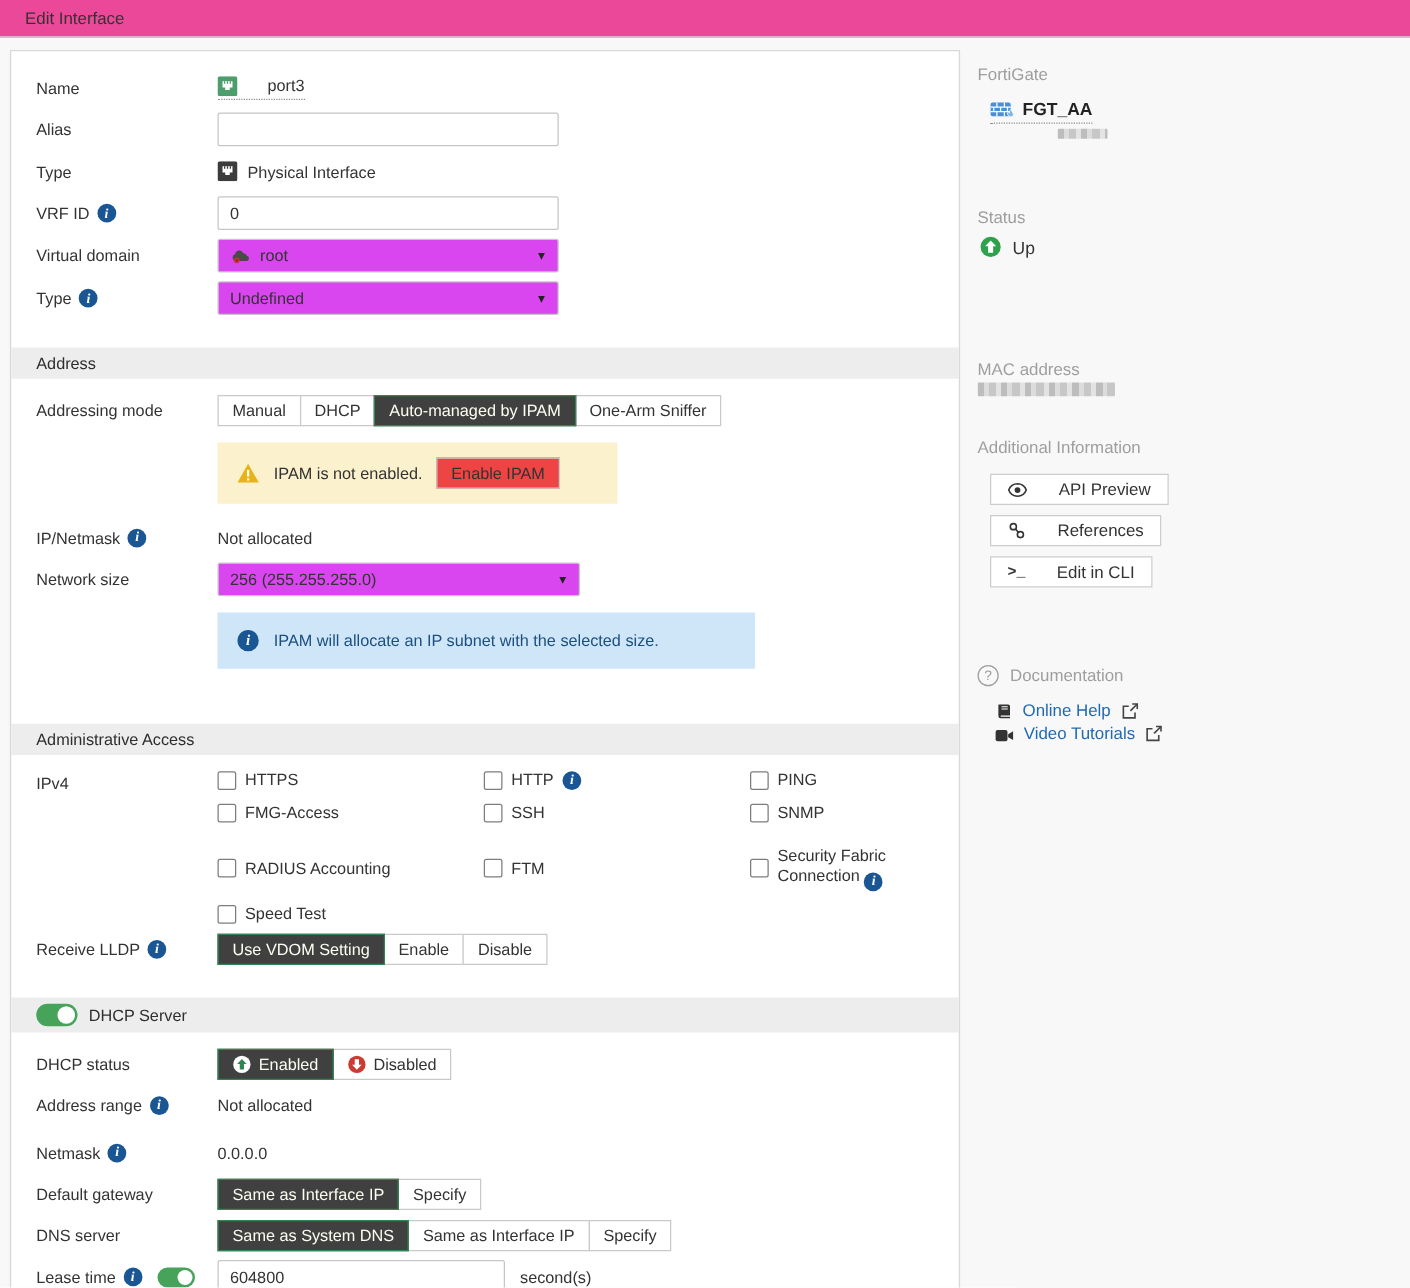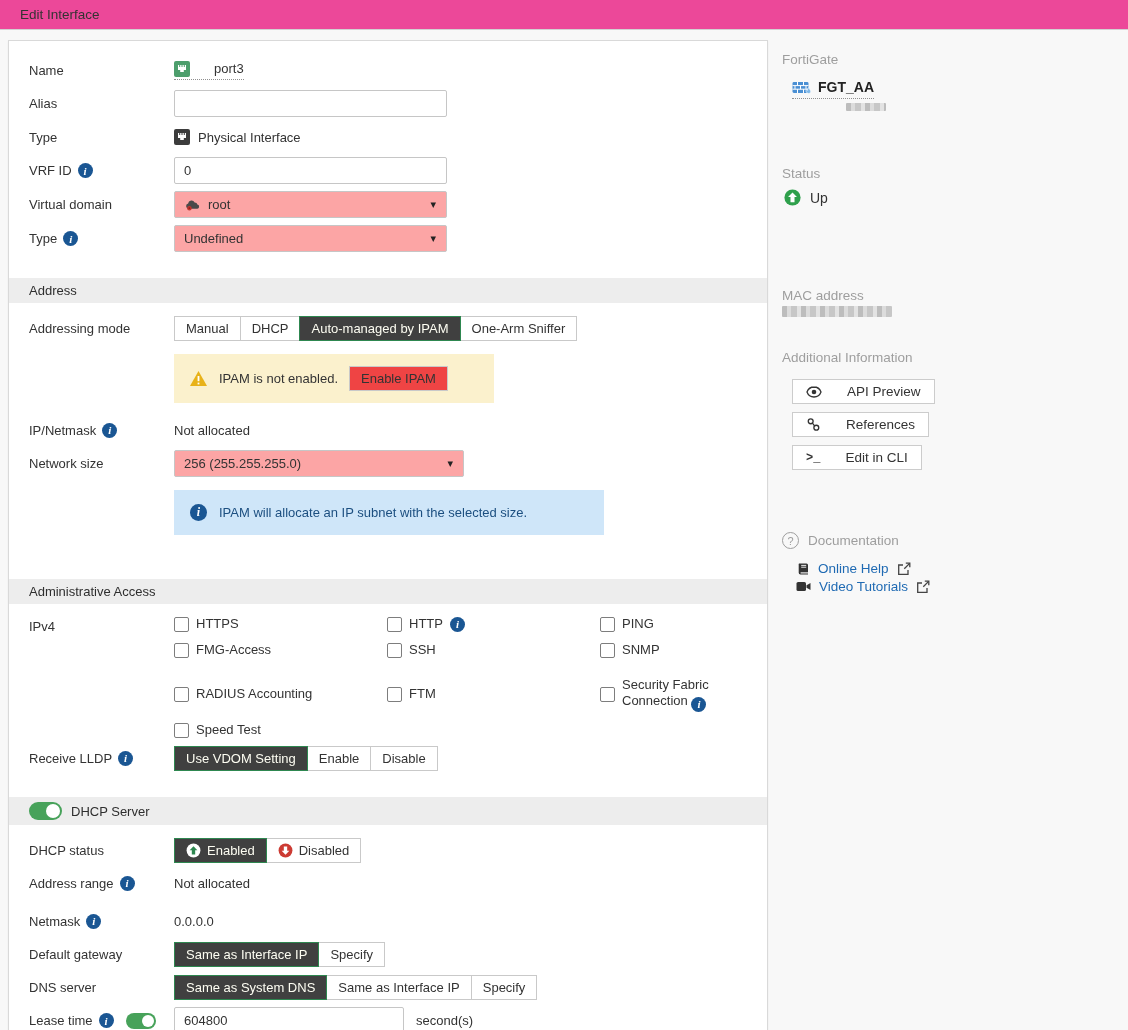--- a/index.html
+++ b/index.html
@@ -37,21 +37,21 @@
   }
   .ctl { display: flex; align-items: center; gap: 8px; }
   input.txt {
     width: 273px; height: 27px;
     border: 1px solid #c6c6c6; border-radius: 2px;
     padding: 0 9px; font: inherit; color: #333; background: #fff;
   }
   .select {
     width: 273px; height: 27px;
     border: 1px solid #c6c6c6; border-radius: 2px;
-    background: #fca5a5; display: flex; align-items: center;
+    background: #d946ef; display: flex; align-items: center;
     padding: 0 9px; gap: 7px; position: relative; cursor: pointer;
   }
   .select .caret { position: absolute; right: 10px; font-size: 11px; color: #222; }
   .select.wide { width: 290px; }
   .name-val {
     display: inline-flex; align-items: flex-start; gap: 24px;
     border-bottom: 1px dotted #8f8f8f; padding-bottom: 2px; cursor: pointer;
   }
   
   .secbar {
@@ -147,21 +147,21 @@
     font: inherit; font-size: 13.5px; color: #333;
     padding: 4px 13px; margin: 0 0 8px 10px; cursor: pointer; white-space: nowrap;
   }
   .doc-h { display: flex; align-items: center; gap: 9px; color: #9e9e9e; font-size: 13.5px; }
   .q-circle {
     width: 17px; height: 17px; border: 1.4px solid #9e9e9e; border-radius: 50%;
     display: inline-flex; align-items: center; justify-content: center;
     font-size: 11px; color: #9e9e9e; flex: none;
   }
   .doc-link {
-    display: flex; align-items: center; gap: 8px;
+    display: flex; align-items: flex-end; gap: 8px;
     margin: 3px 0 2px 14px; font-size: 13.5px;
     color: #1f6ab3; text-decoration: none; cursor: pointer;
   }
   .mono { font-family: "Liberation Mono", monospace; font-weight: bold; font-size: 12px; }
 </style>
 </head>
 <body>
 
 <div class="topbar">
   <span>Edit Interface</span>

